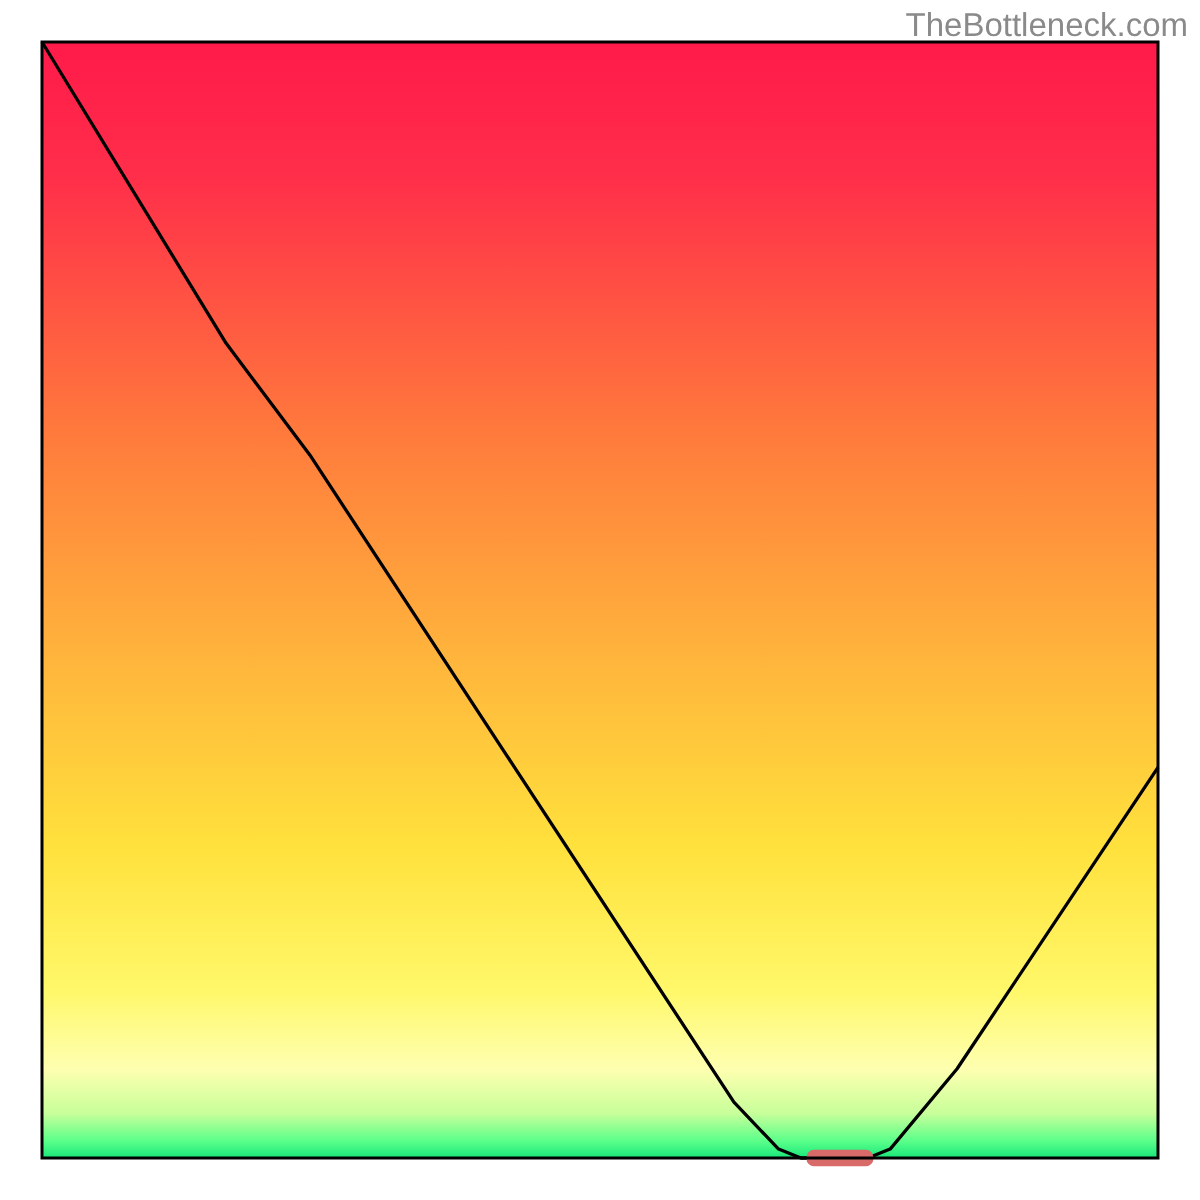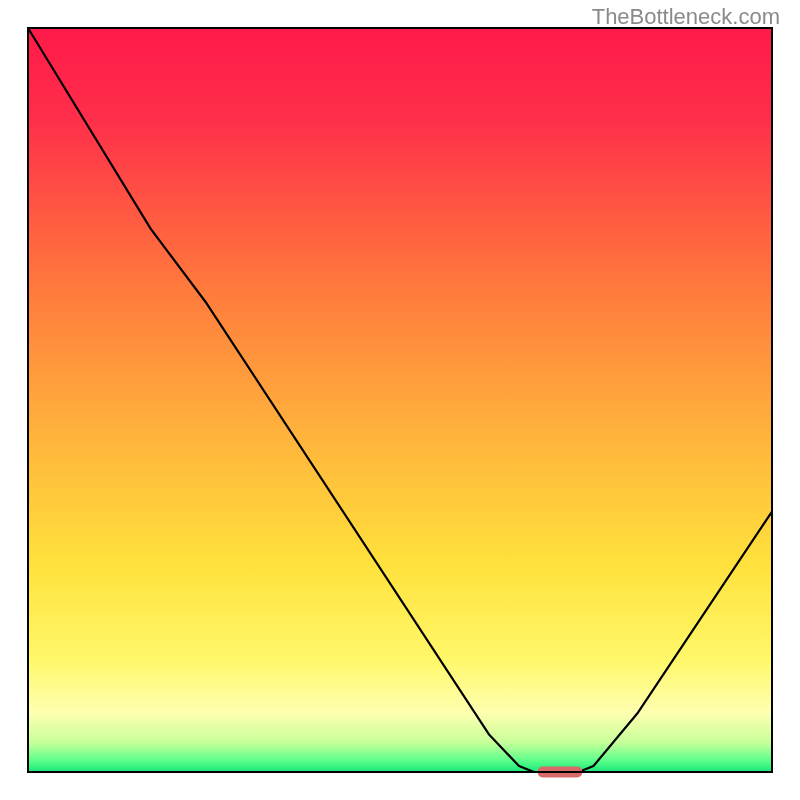--- a/index.html
+++ b/index.html
@@ -11,21 +11,21 @@
     font-family: Arial, sans-serif;
   }
   .chart-container {
     position: relative;
     width: 800px;
     height: 800px;
   }
   .watermark {
     position: absolute;
     top: 4px;
-    right: 20px;
+    right: 8px;
     font-size: 22px;
     color: #8a8a8a;
     font-weight: 500;
     z-index: 10;
   }
   svg {
     display: block;
   }
 </style>
 </head>

